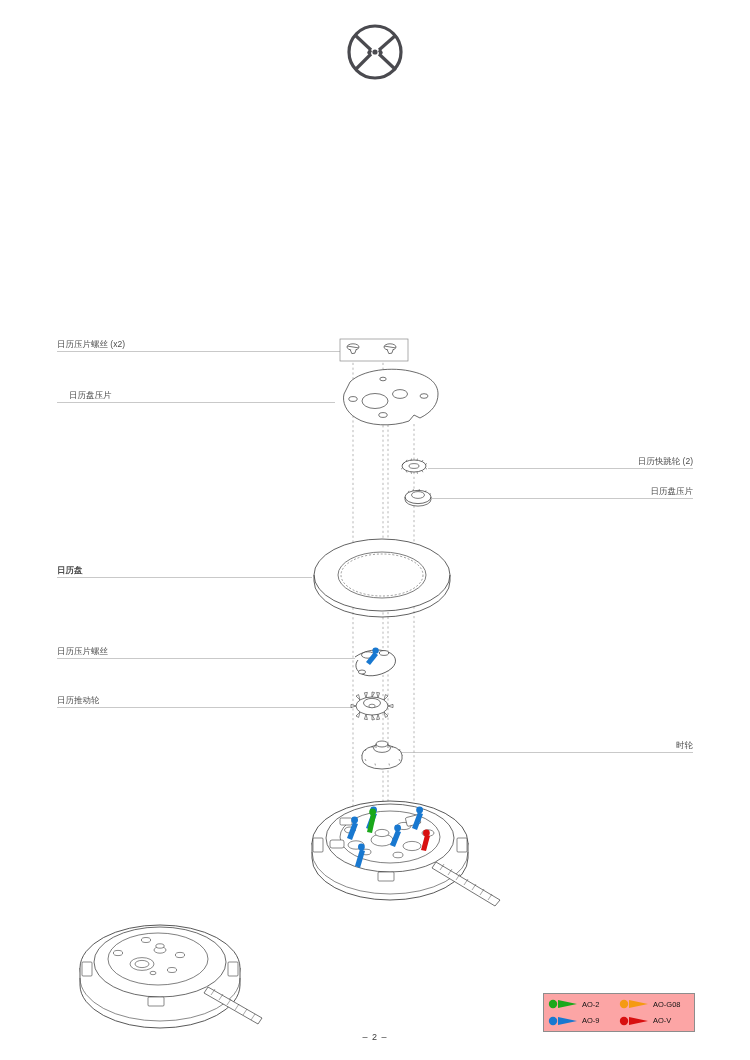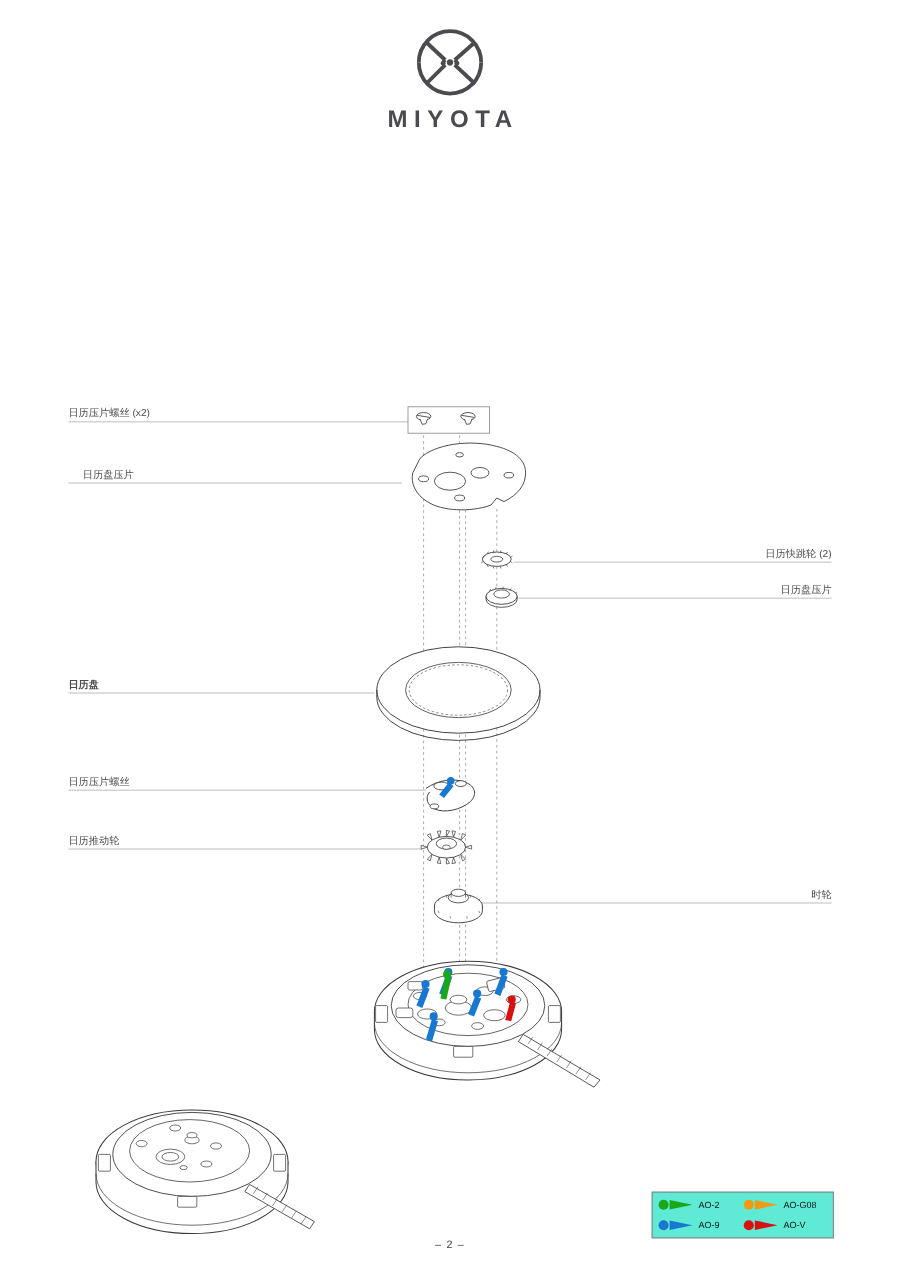--- a/index.html
+++ b/index.html
@@ -30,21 +30,21 @@
   .callout.right{text-align:right;}
   .lead{position:absolute;height:0;border-top:1px solid #c9c9c9;}
 
   
   .draw{position:absolute;left:0;top:0;width:750px;height:1060px;
         pointer-events:none;}
 
   
   .legend{
     position:absolute;left:543px;top:993px;width:152px;height:39px;
-    border:1px solid #8d8d8d;background:#5eead4;box-sizing:border-box;
+    border:1px solid #8d8d8d;background:#fca5a5;box-sizing:border-box;
     display:grid;grid-template-columns:1fr 1fr;grid-template-rows:1fr 1fr;
     align-items:center;padding:2px 4px;gap:0;
   }
   .lg-item{display:flex;align-items:center;gap:4px;}
   .lg-text{font-size:7.5px;color:#111;}
 
   
   .footer{position:absolute;left:0;top:1032px;width:750px;text-align:center;
           font-size:9px;color:#3a3a3a;letter-spacing:1px;}
 </style>
@@ -68,21 +68,20 @@
           <path d="M57 13 L40 28"></path>
           <path d="M32 32 L16 48"></path>
           <path d="M32 28 C29 31 29 31 32 32"></path>
           <path d="M40 28 C43 31 43 31 40 32"></path>
         </g>
         <g fill="#4a4a4f">
           <circle cx="36" cy="30" r="2.6"></circle>
         </g>
       </svg>
     </span>
-    <span class="logo-word">MIYOTA</span>
   </div>
 
 
   <div class="callout left" style="left:57px;top:339px;">日历压片螺丝 (x2)</div>
   <div class="lead" style="left:57px;top:351px;width:283px;"></div>
 
   <div class="callout left" style="left:69px;top:390px;">日历盘压片</div>
   <div class="lead" style="left:57px;top:402px;width:278px;"></div>
 
   <div class="callout left" style="left:57px;top:565px;font-weight:bold;">日历盘</div>

